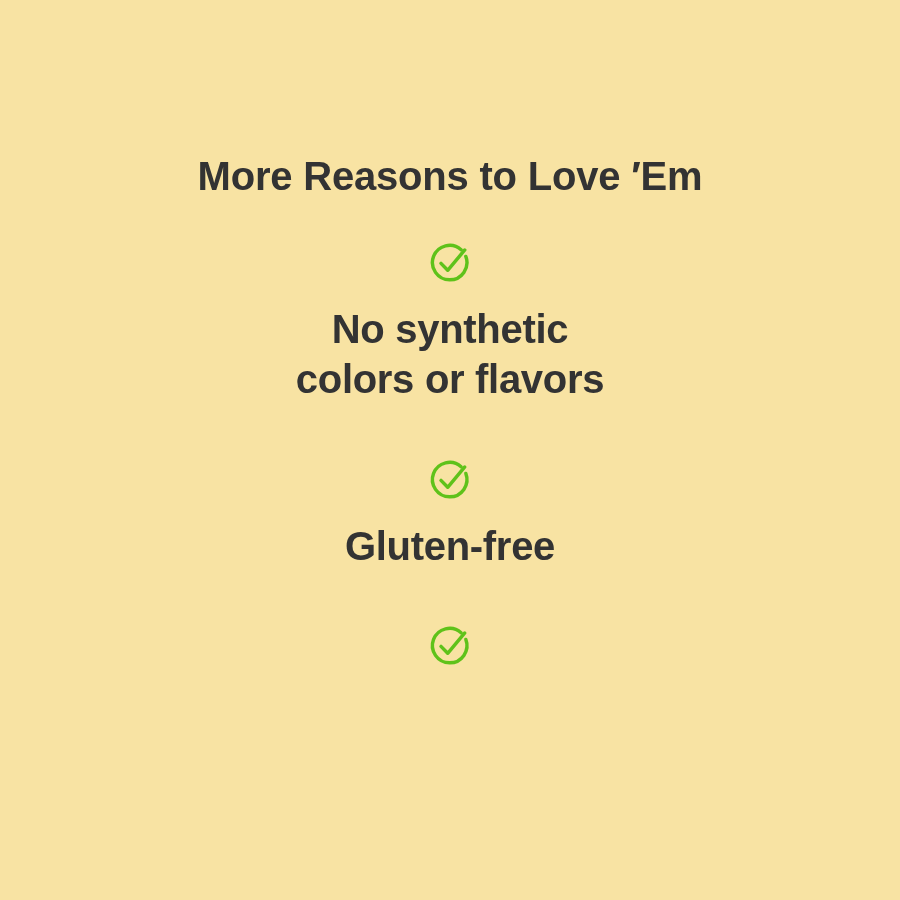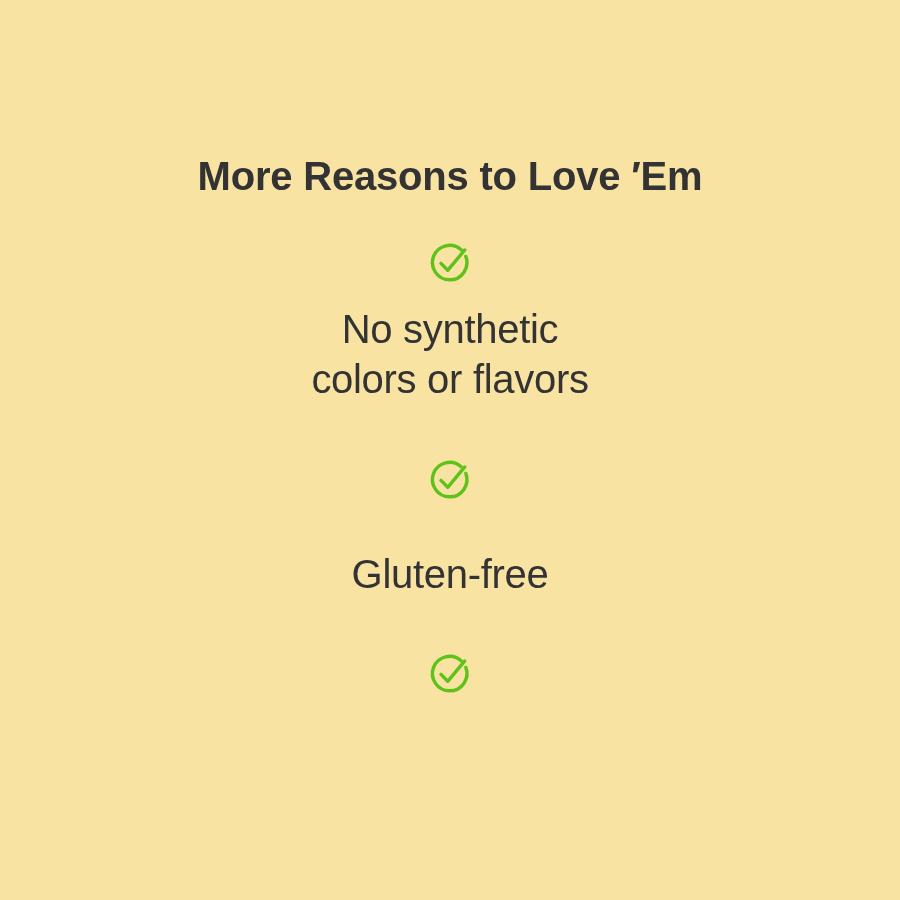--- a/index.html
+++ b/index.html
@@ -55,21 +55,21 @@
   }
 
   .benefit-item {
     width: 900px;
     display: flex;
     flex-direction: column;
     align-items: center;
   }
 
   .benefit-item-1 { margin-top: 0px; }
-  .benefit-item-2 { margin-top: 52px; gap: 28px; }
+  .benefit-item-2 { margin-top: 52px; }
   .benefit-item-3 { margin-top: 52px; }
 
   .check-icon {
     display: block;
     width: 46px;
     height: 46px;
     line-height: 0;
   }
 
   .check-icon svg {
@@ -79,21 +79,21 @@
     overflow: visible;
   }
 
   .benefit-text {
     margin: 0;
     padding: 0;
     margin-top: 18px;
     text-align: center;
     font-family: "Liberation Sans", sans-serif;
     font-size: 40px;
-    font-weight: normal;
+    font-weight: bold;
     color: #333333;
     line-height: 1.26;
     letter-spacing: -0.3px;
     white-space: pre-line;
   }
 </style>
 </head>
 <body>
 
 <div class="panel">

